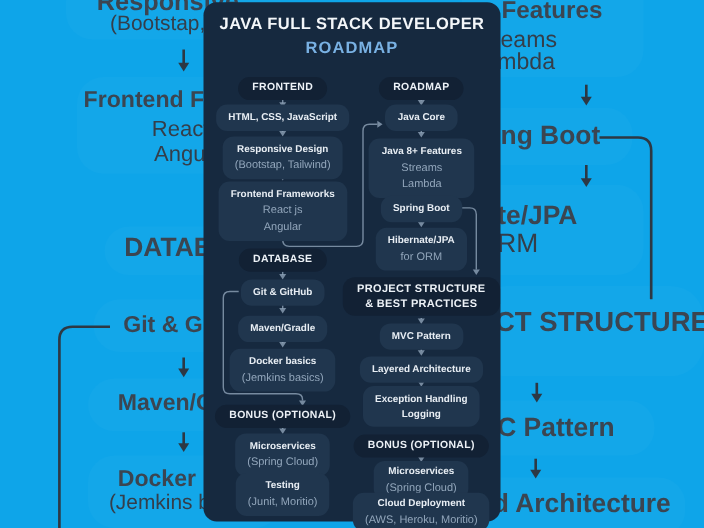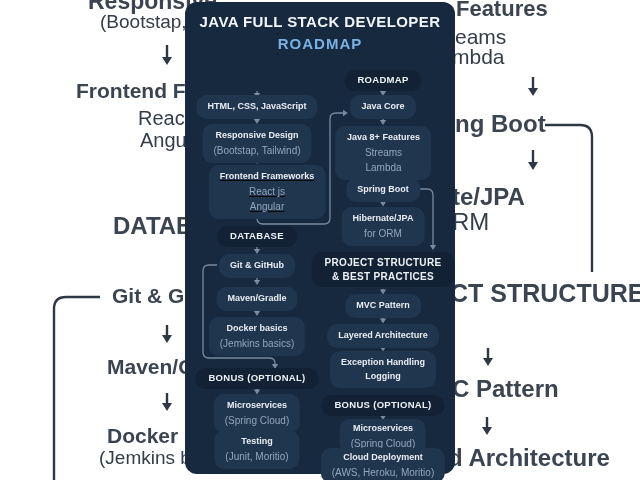--- a/index.html
+++ b/index.html
@@ -1,17 +1,17 @@
 <!DOCTYPE html>
 <html><head>
 <meta charset="utf-8">
 <style>
   html,body{margin:0;padding:0;background:#000;}
   .stage{position:relative;width:640px;height:480px;overflow:hidden;
-         background:#ffffff;font-family:"Liberation Sans",sans-serif;}
+         background:#0ea5e9;font-family:"Liberation Sans",sans-serif;}
 
   
   .ghost{position:absolute;inset:0;}
   .gbox{position:absolute;background:rgba(255,255,255,0.022);border-radius:24px;}
   .g{position:absolute;color:#3b4551;white-space:nowrap;line-height:1;}
   .gdim{color:#343e4a;}
   svg.lines{position:absolute;left:0;top:0;pointer-events:none;}
   .gln{stroke:#2d3844;stroke-width:2.4;fill:none;}
   .gah{fill:#2d3844;}
 
@@ -141,31 +141,32 @@
       <path class="pln" d="M72,211 V216 Q72,222 78,222 H139 Q145,222 145,216 V117 Q145,111 151,111 H158"></path>
       <path class="pah" d="M158,107.8 v6.4 l4.8,-3.2 z"></path>
 
       <path class="pln" d="M234,187 H242 Q248,187 248,193 V243"></path>
       <path class="pah" d="M244.8,243 h6.4 l-3.2,5 z"></path>
 
       <path class="pln" d="M32,263 H24 Q18,263 18,269 V350 Q18,356 24,356 H84 Q90,356 90,361 V362"></path>
       <path class="pah" d="M86.8,362 h6.4 l-3.2,5 z"></path>
     </svg>
 
+    <div class="hdr" style="left:72px;top:68px;">FRONTEND</div>
 
     <div class="node" style="left:72px;top:93px;">
       <span class="t">HTML, CSS, JavaScript</span>
     </div>
 
     <div class="node" style="left:72px;top:122px;">
       <span class="t">Responsive Design</span>
       <span class="s">(Bootstap, Tailwind)</span>
     </div>
 
-    <div class="node" style="left:82px;top:163px;text-decoration:underline;">
+    <div class="node" style="left:72px;top:163px;">
       <span class="t">Frontend Frameworks</span>
       <span class="s">React js</span>
       <span class="s">Angular</span>
     </div>
 
     <div class="hdr" style="left:72px;top:224px;">DATABASE</div>
 
     <div class="node" style="left:72px;top:252px;">
       <span class="t">Git &amp; GitHub</span>
     </div>

